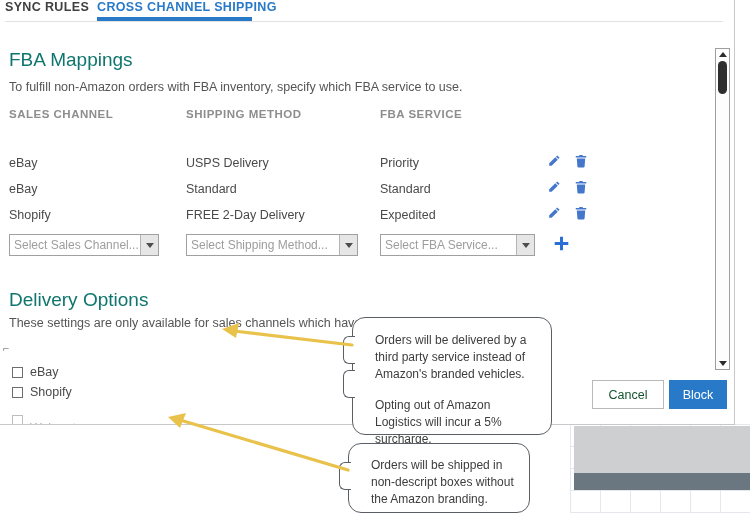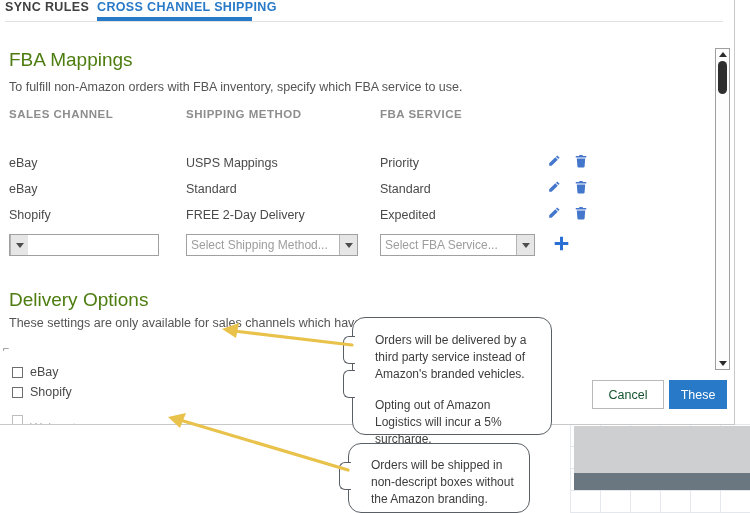--- a/index.html
+++ b/index.html
@@ -31,21 +31,21 @@
   .tab{position:absolute;top:0;font-size:12.5px;font-weight:bold;letter-spacing:.35px;
     white-space:nowrap;cursor:pointer;}
   #tab-sync{left:5px;color:#404040;}
   #tab-cross{left:97px;color:#2879c7;}
   #tab-underline{position:absolute;left:97px;top:17px;width:155px;height:5px;background:#2879c7;}
   #tabbar-rule{position:absolute;left:5px;top:21px;width:718px;height:1px;background:#e2e2e2;}
 
   
   #content{position:absolute;left:0;top:24px;width:712px;height:400px;overflow:hidden;}
 
-  .sec-title{font-size:19px;color:#4d7c0f;font-weight:normal;margin:0;}
+  .sec-title{font-size:19px;color:#0f766e;font-weight:normal;margin:0;}
   .sec-sub{font-size:12.5px;color:#555;margin:0;}
 
   #fba-title{position:absolute;left:9px;top:25px;}
   #fba-sub{position:absolute;left:9px;top:56px;}
 
   
   #map-table{position:absolute;left:9px;top:84px;width:575px;}
   .col-head{position:absolute;font-size:11.5px;font-weight:bold;color:#8d8d8d;letter-spacing:.5px;}
   .r-row{position:absolute;left:0;width:575px;height:26px;}
   .cell{position:absolute;font-size:12.5px;color:#4a4a4a;white-space:nowrap;}
@@ -148,21 +148,21 @@
     <h2 class="sec-title" id="fba-title">FBA Mappings</h2>
     <p class="sec-sub" id="fba-sub">To fulfill non-Amazon orders with FBA inventory, specify which FBA service to use.</p>
 
     <div id="map-table">
       <div class="col-head c1" style="top:0">SALES CHANNEL</div>
       <div class="col-head c2" style="top:0">SHIPPING METHOD</div>
       <div class="col-head c3" style="top:0">FBA SERVICE</div>
 
       <div class="r-row" style="top:48px">
         <div class="cell c1">eBay</div>
-        <div class="cell c2">USPS Mappings</div>
+        <div class="cell c2">USPS Delivery</div>
         <div class="cell c3">Priority</div>
         <div class="acts">
           <span class="ico-btn"><svg width="14" height="14" viewBox="0 0 16 16">
                 <path d="M11.6 1.6l2.8 2.8-1.4 1.4-2.8-2.8zM9.5 3.7l2.8 2.8-7 7H2.5v-2.8z" fill="#4477cc"></path>
               </svg></span>
           <span class="ico-btn"><svg width="14" height="14" viewBox="0 0 16 16">
                 <path d="M6 1h4v1.4h4V4H2V2.4h4zM3.2 5h9.6l-.7 9.4a1 1 0 01-1 .9H4.9a1 1 0 01-1-.9z" fill="#4477cc"></path>
               </svg></span>
         </div>
       </div>
@@ -191,20 +191,21 @@
               </svg></span>
           <span class="ico-btn"><svg width="14" height="14" viewBox="0 0 16 16">
                 <path d="M6 1h4v1.4h4V4H2V2.4h4zM3.2 5h9.6l-.7 9.4a1 1 0 01-1 .9H4.9a1 1 0 01-1-.9z" fill="#4477cc"></path>
               </svg></span>
         </div>
       </div>
     </div>
 
     <div id="sel-row">
       <div class="sel" id="sel-a">
+        <span class="ph">Select Sales Channel...</span>
         <span class="arw">
             <i></i>
           </span>
       </div>
       <div class="sel" id="sel-b">
         <span class="ph">Select Shipping Method...</span>
         <span class="arw">
             <i></i>
           </span>
       </div>
@@ -233,21 +234,21 @@
     </div>
     <div class="cbx-row" style="left:12px;top:381px">
       <span class="cbx dis"></span>
       <span class="cbx-lbl dis">Walmart</span>
     </div>
 
   </div>
 
   <div id="footer">
     <div class="btn" id="btn-cancel">Cancel</div>
-    <div class="btn" id="btn-save">These</div>
+    <div class="btn" id="btn-save">Block</div>
   </div>
 
   <div id="scrollbar">
     <div class="sb-arrow" id="sb-up">
         <i></i>
       </div>
     <div id="sb-thumb"></div>
     <div class="sb-arrow" id="sb-down">
         <i></i>
       </div>

